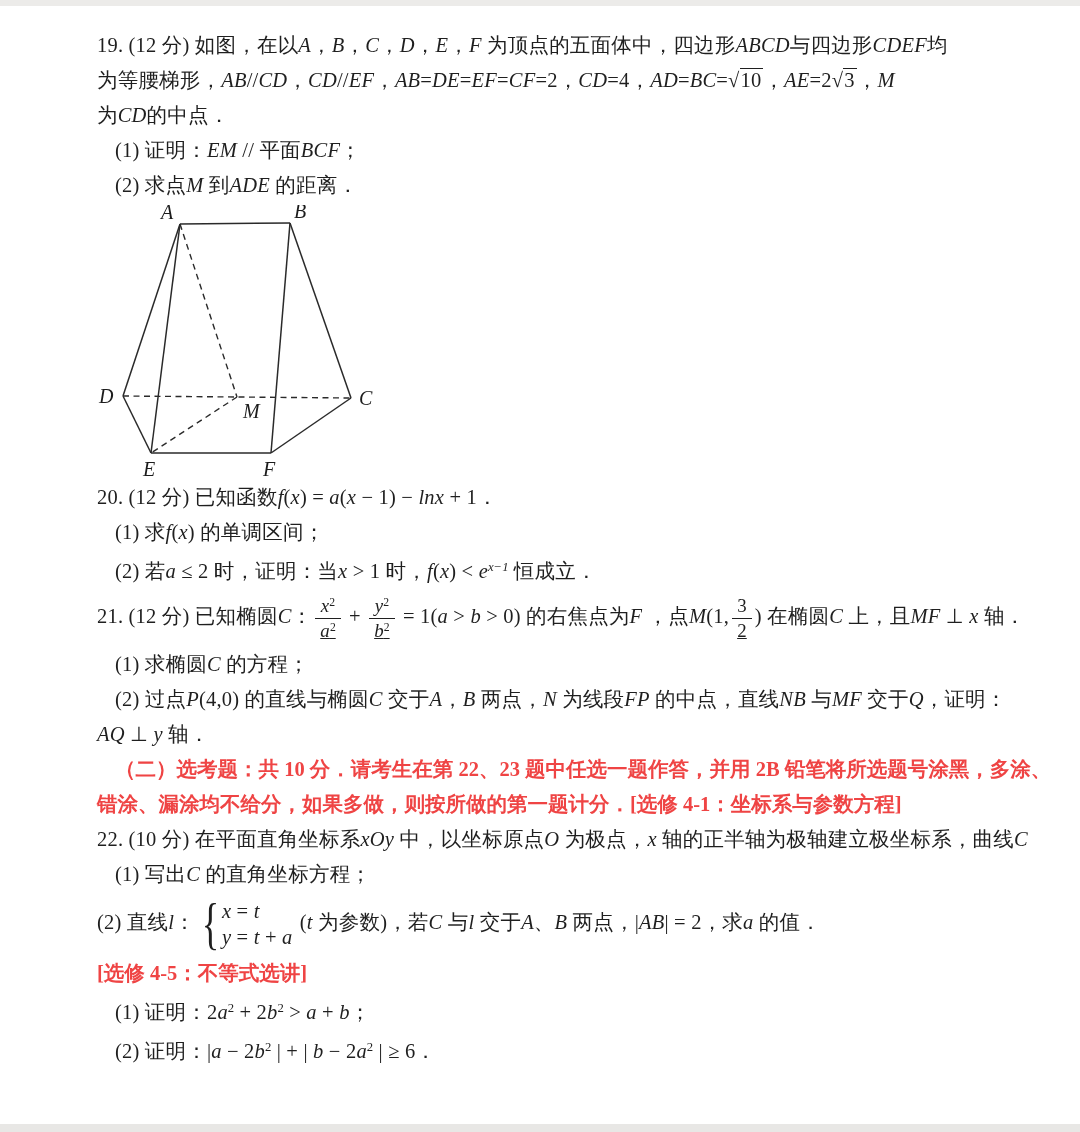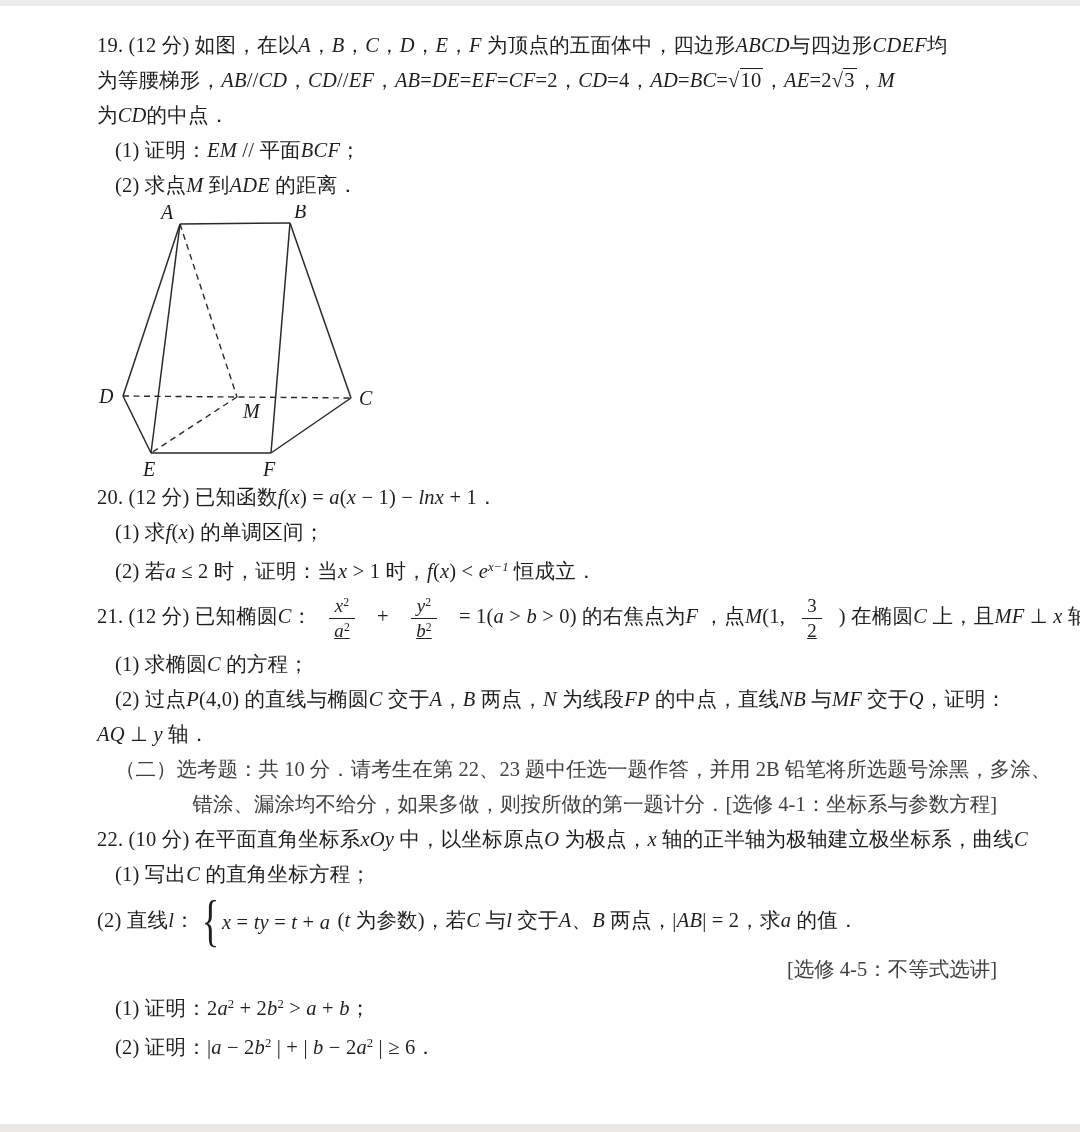--- a/index.html
+++ b/index.html
@@ -15,44 +15,44 @@
   .doc {
     position:absolute; top:28px; left:97px; width:900px;
   }
   .ln {
     font-size:20.5px;
     line-height:35px;
     white-space:nowrap;
     letter-spacing:0.2px;
   }
   .ln.ind { padding-left:18px; }
-  .ln.bold { font-weight:400; color:#404040; letter-spacing:0;text-align:right; }
+  .ln.bold { font-weight:700; color:#ef4444; letter-spacing:0; }
   .ln.tall { padding:6px 0; }
   
   .mi { font-family:"Liberation Serif",serif; font-style:italic; }
   .sup { font-size:0.62em; vertical-align:0.55em; letter-spacing:0;text-align:center; }
   
   .sqrt { white-space:nowrap; font-family:Liberation Serif, serif; }
   .sqrt .sqsym { font-style:normal; }
   .sqrt .rad { border-top:1.6px solid #1f1f1f; padding:0 2px 0 1px; }
   
   .frac {
     display:inline-block; vertical-align:middle; text-align:center;
-    font-size:0.92em; line-height:1.15; margin:0 17px;
+    font-size:0.92em; line-height:1.15; margin:0 3px;
   }
   .frac .num { display:block; border-bottom:1.5px solid #1f1f1f; padding:0 5px 1px; }
   .frac .den { display:block; padding:1px 5px 0;text-decoration:underline; }
   
   .cases { display:inline-flex; align-items:center; vertical-align:middle; margin:0 2px; }
   .cases .brace {
     font-family:"Liberation Serif",serif; font-weight:400;
     font-size:56px; line-height:0.85; transform:scaleX(0.65);
     margin-right:-2px;
   }
-  .cases .rows { display:inline-flex; flex-direction:row; text-align:left; }
+  .cases .rows { display:inline-flex; flex-direction:column; text-align:left; }
   .cases .row { display:block; line-height:26px; }
   
   .figure-wrap { margin:2px 0 0 0; }
   .figure-wrap svg { display:block; }
   .vlabel {
     font-family:"Liberation Serif",serif; font-style:italic; font-size:20px; fill:#1c1c1c;
   }
 </style>
 </head>
 <body>

